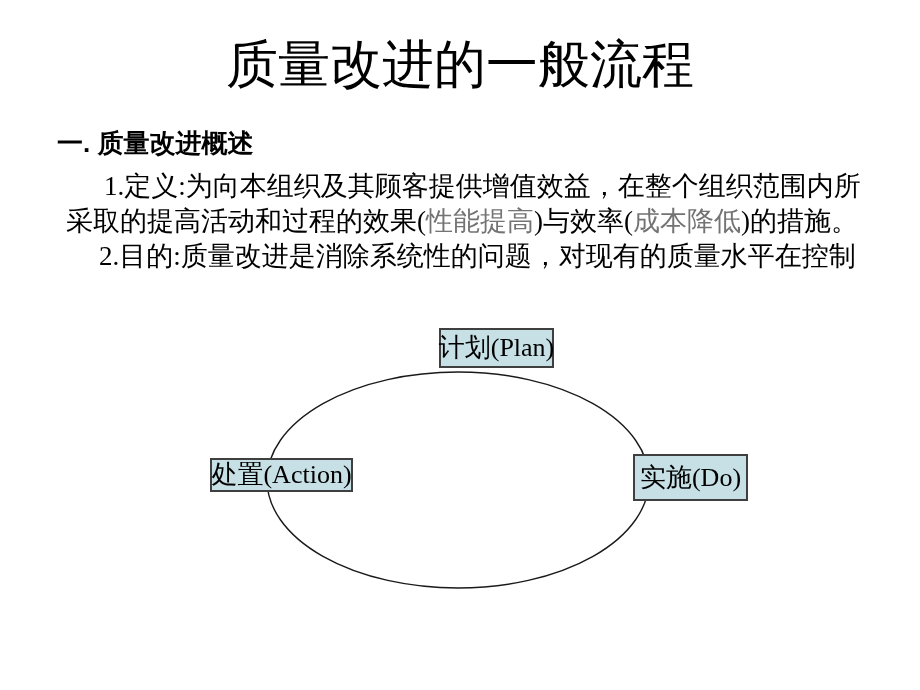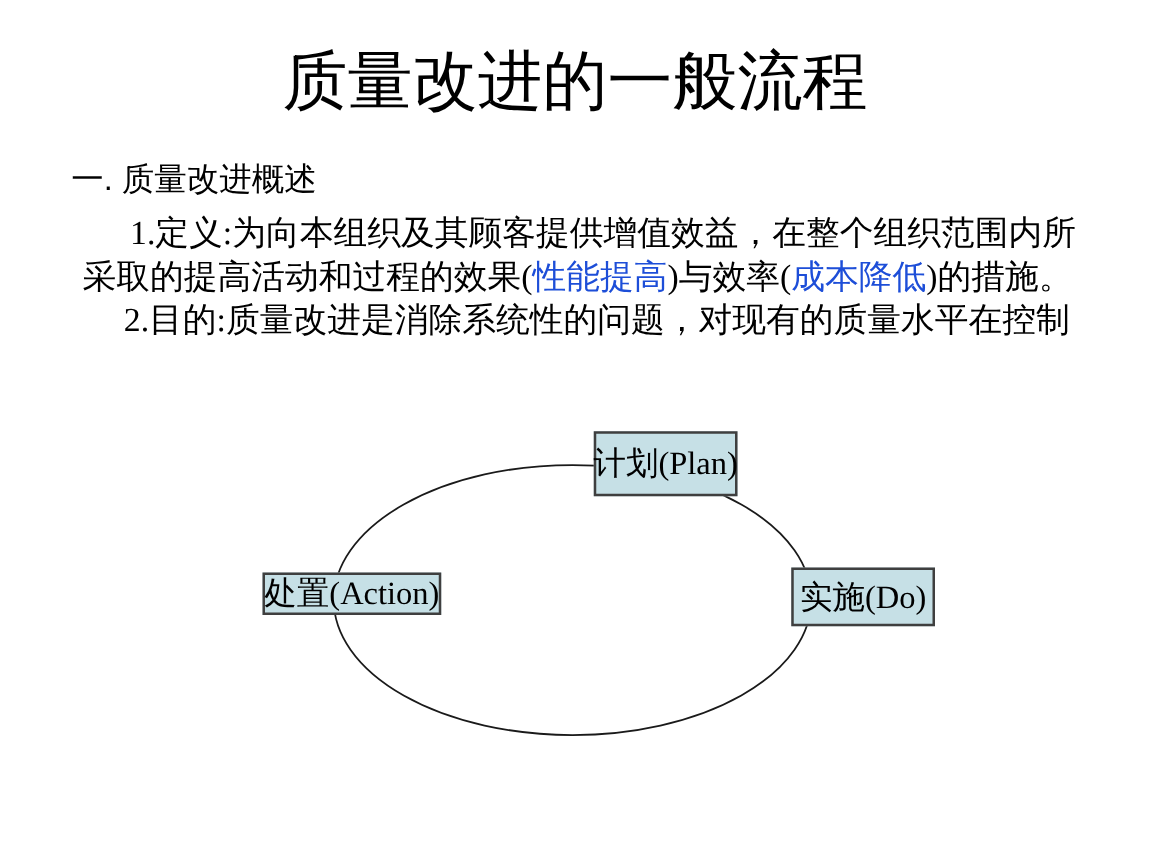--- a/index.html
+++ b/index.html
@@ -26,62 +26,62 @@
     font-weight: normal;
     margin: 0;
     font-family: "Liberation Serif", "DejaVu Serif", serif;
     white-space: nowrap;
   }
   .section-heading {
     position: absolute;
     left: 57px;
     top: 126px;
     font-size: 26px;
-    font-weight: normal;
+    font-weight: bold;
     font-family: "Liberation Sans", "DejaVu Sans", sans-serif;
     white-space: nowrap;
   }
   .text-block {
     position: absolute;
     left: 62px;
     top: 167px;
     width: 810px;
     font-size: 27px;
     line-height: 31px;
   }
   .text-block p {
     margin: 4px;
     white-space: nowrap;
   }
   .indent-def   { text-indent: 38px; }
   .indent-purp  { text-indent: 33px; margin-top: 4px !important; }
   .indent-feat  { text-indent: 58px; margin-top: 7px !important; }
   .hl {
-    color: #1d4ed8;
+    color: #737373;
   }
   .diagram-svg {
     position: absolute;
     left: 0;
     top: 0;
     pointer-events: none;
   }
   .node {
     position: absolute;
     box-sizing: border-box;
     background: #c6e0e6;
     border: 2px solid #3f3f3f;
     display: flex;
     align-items: center;
     justify-content: center;
     font-size: 26px;
     line-height: 1;
     white-space: nowrap;
     overflow: visible;
   }
-  .node-plan   { left: 439px; top: 345px; width: 115px; height: 52px; margin-left: 36px; }
+  .node-plan   { left: 439px; top: 328px; width: 115px; height: 40px; }
   .node-action { left: 210px; top: 458px; width: 143px; height: 34px; }
   .node-do     { left: 633px; top: 454px; width: 115px; height: 47px; }
   .node-check  { left: 440px; top: 547px; width: 128px; height: 53px; }
 </style>
 </head>
 <body>
 
 <div class="slide">
 
   <h1 class="title">质量改进的一般流程</h1>

